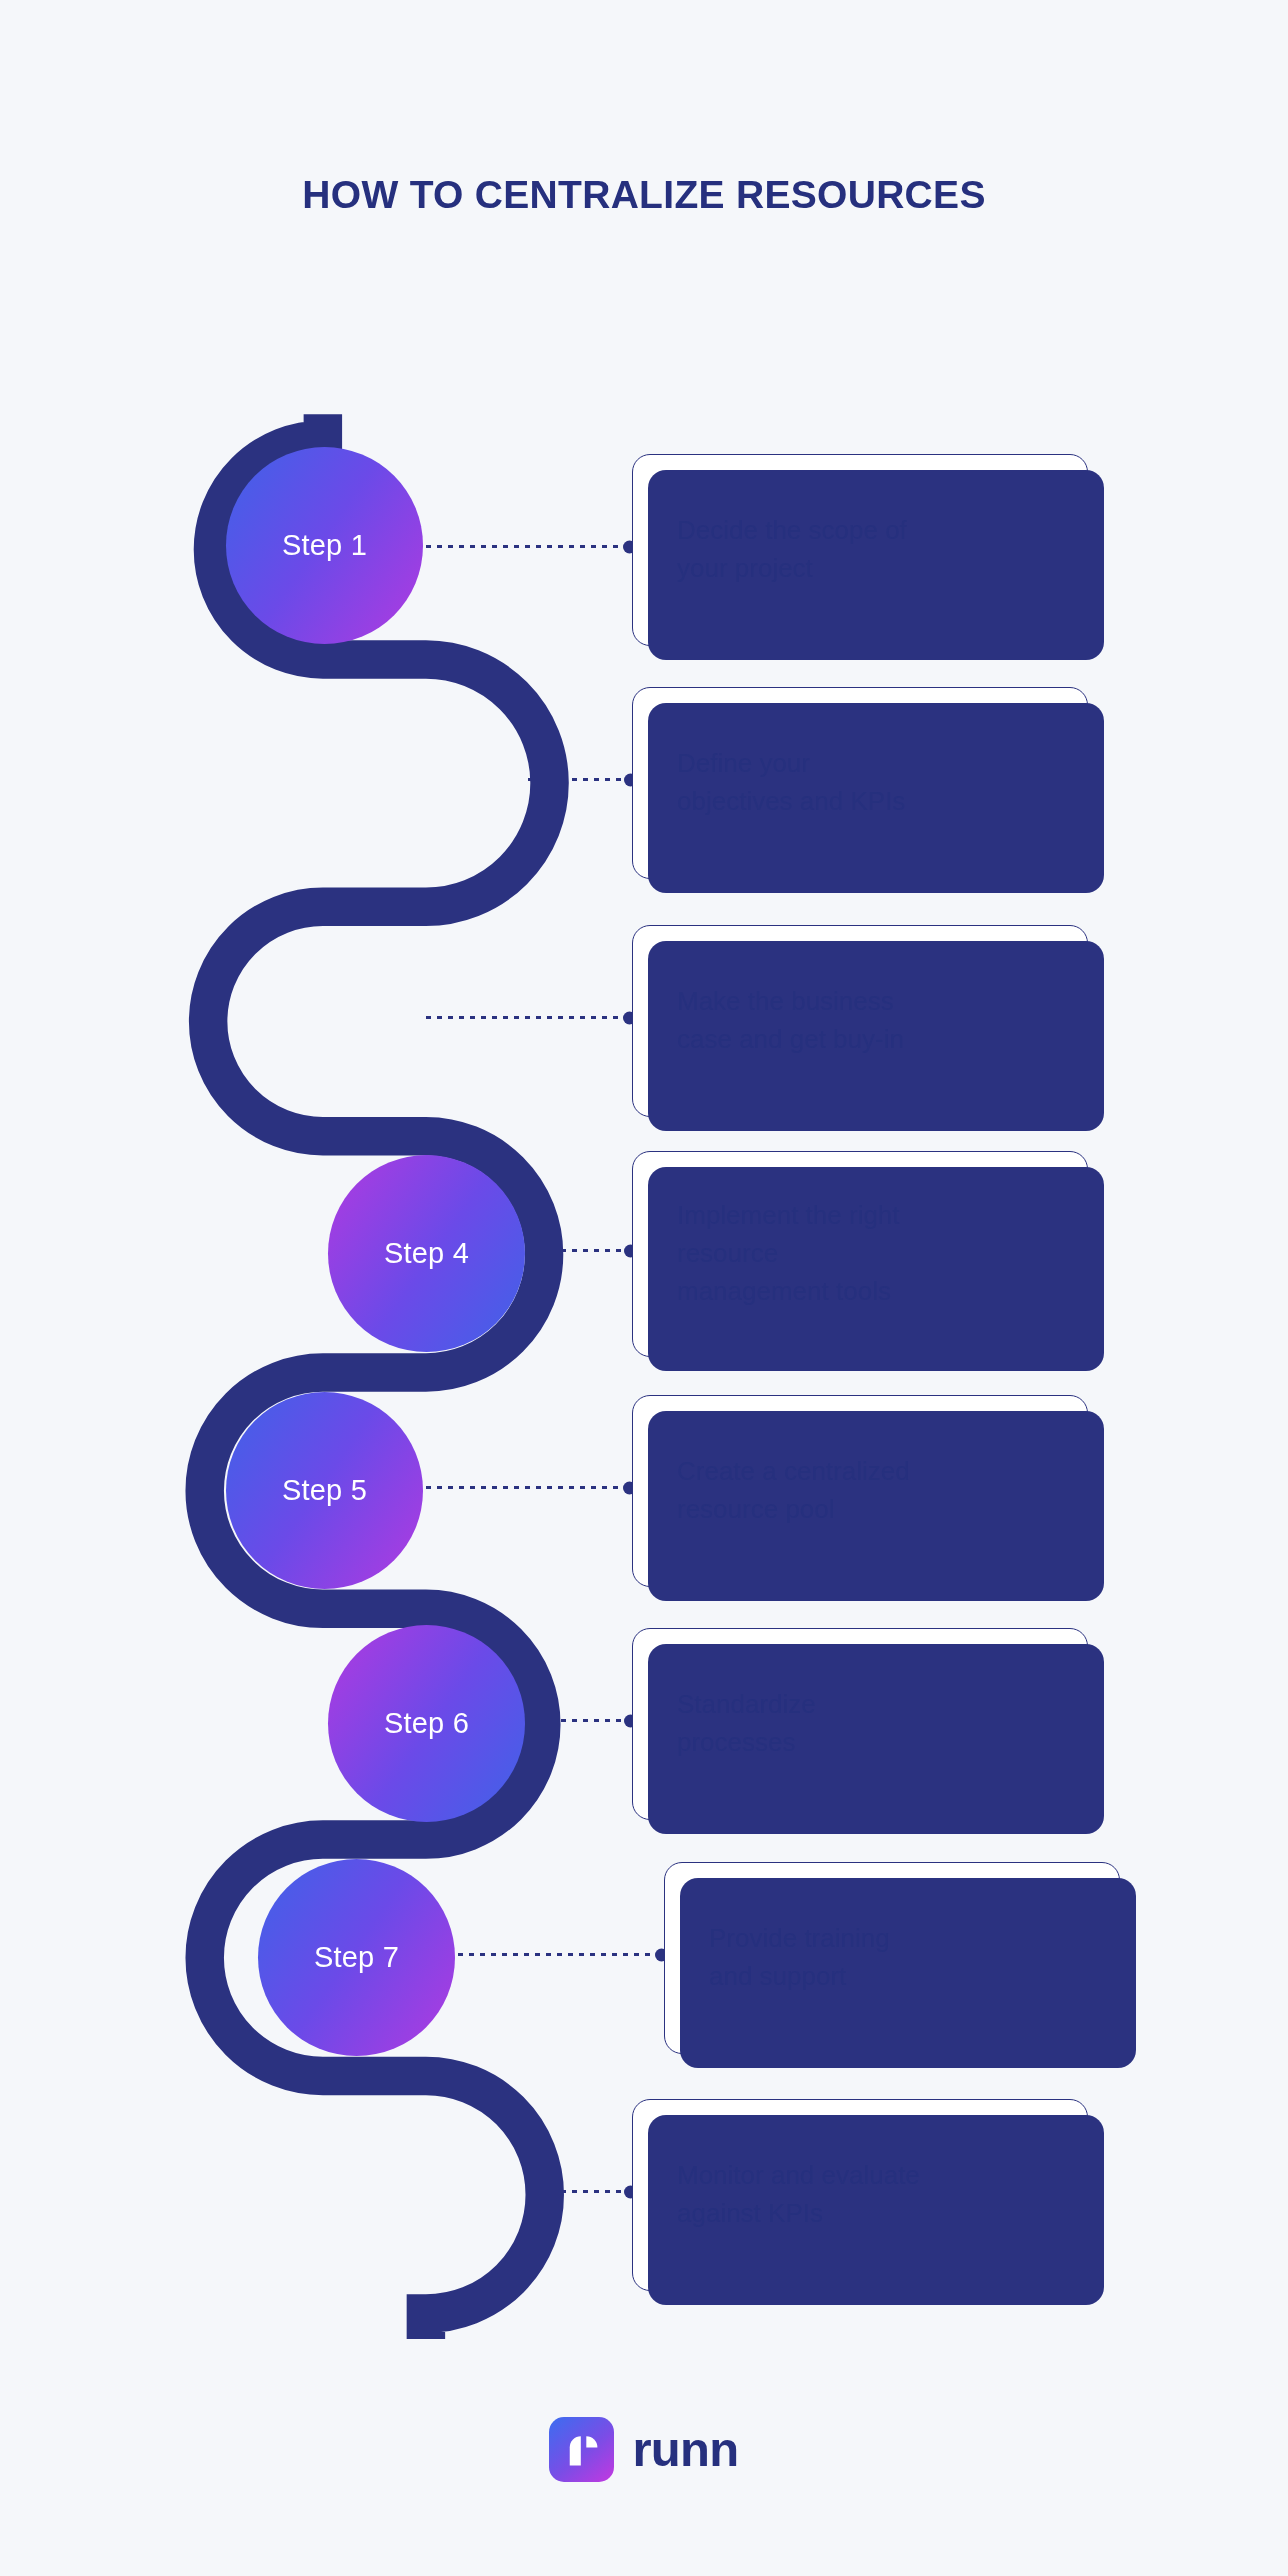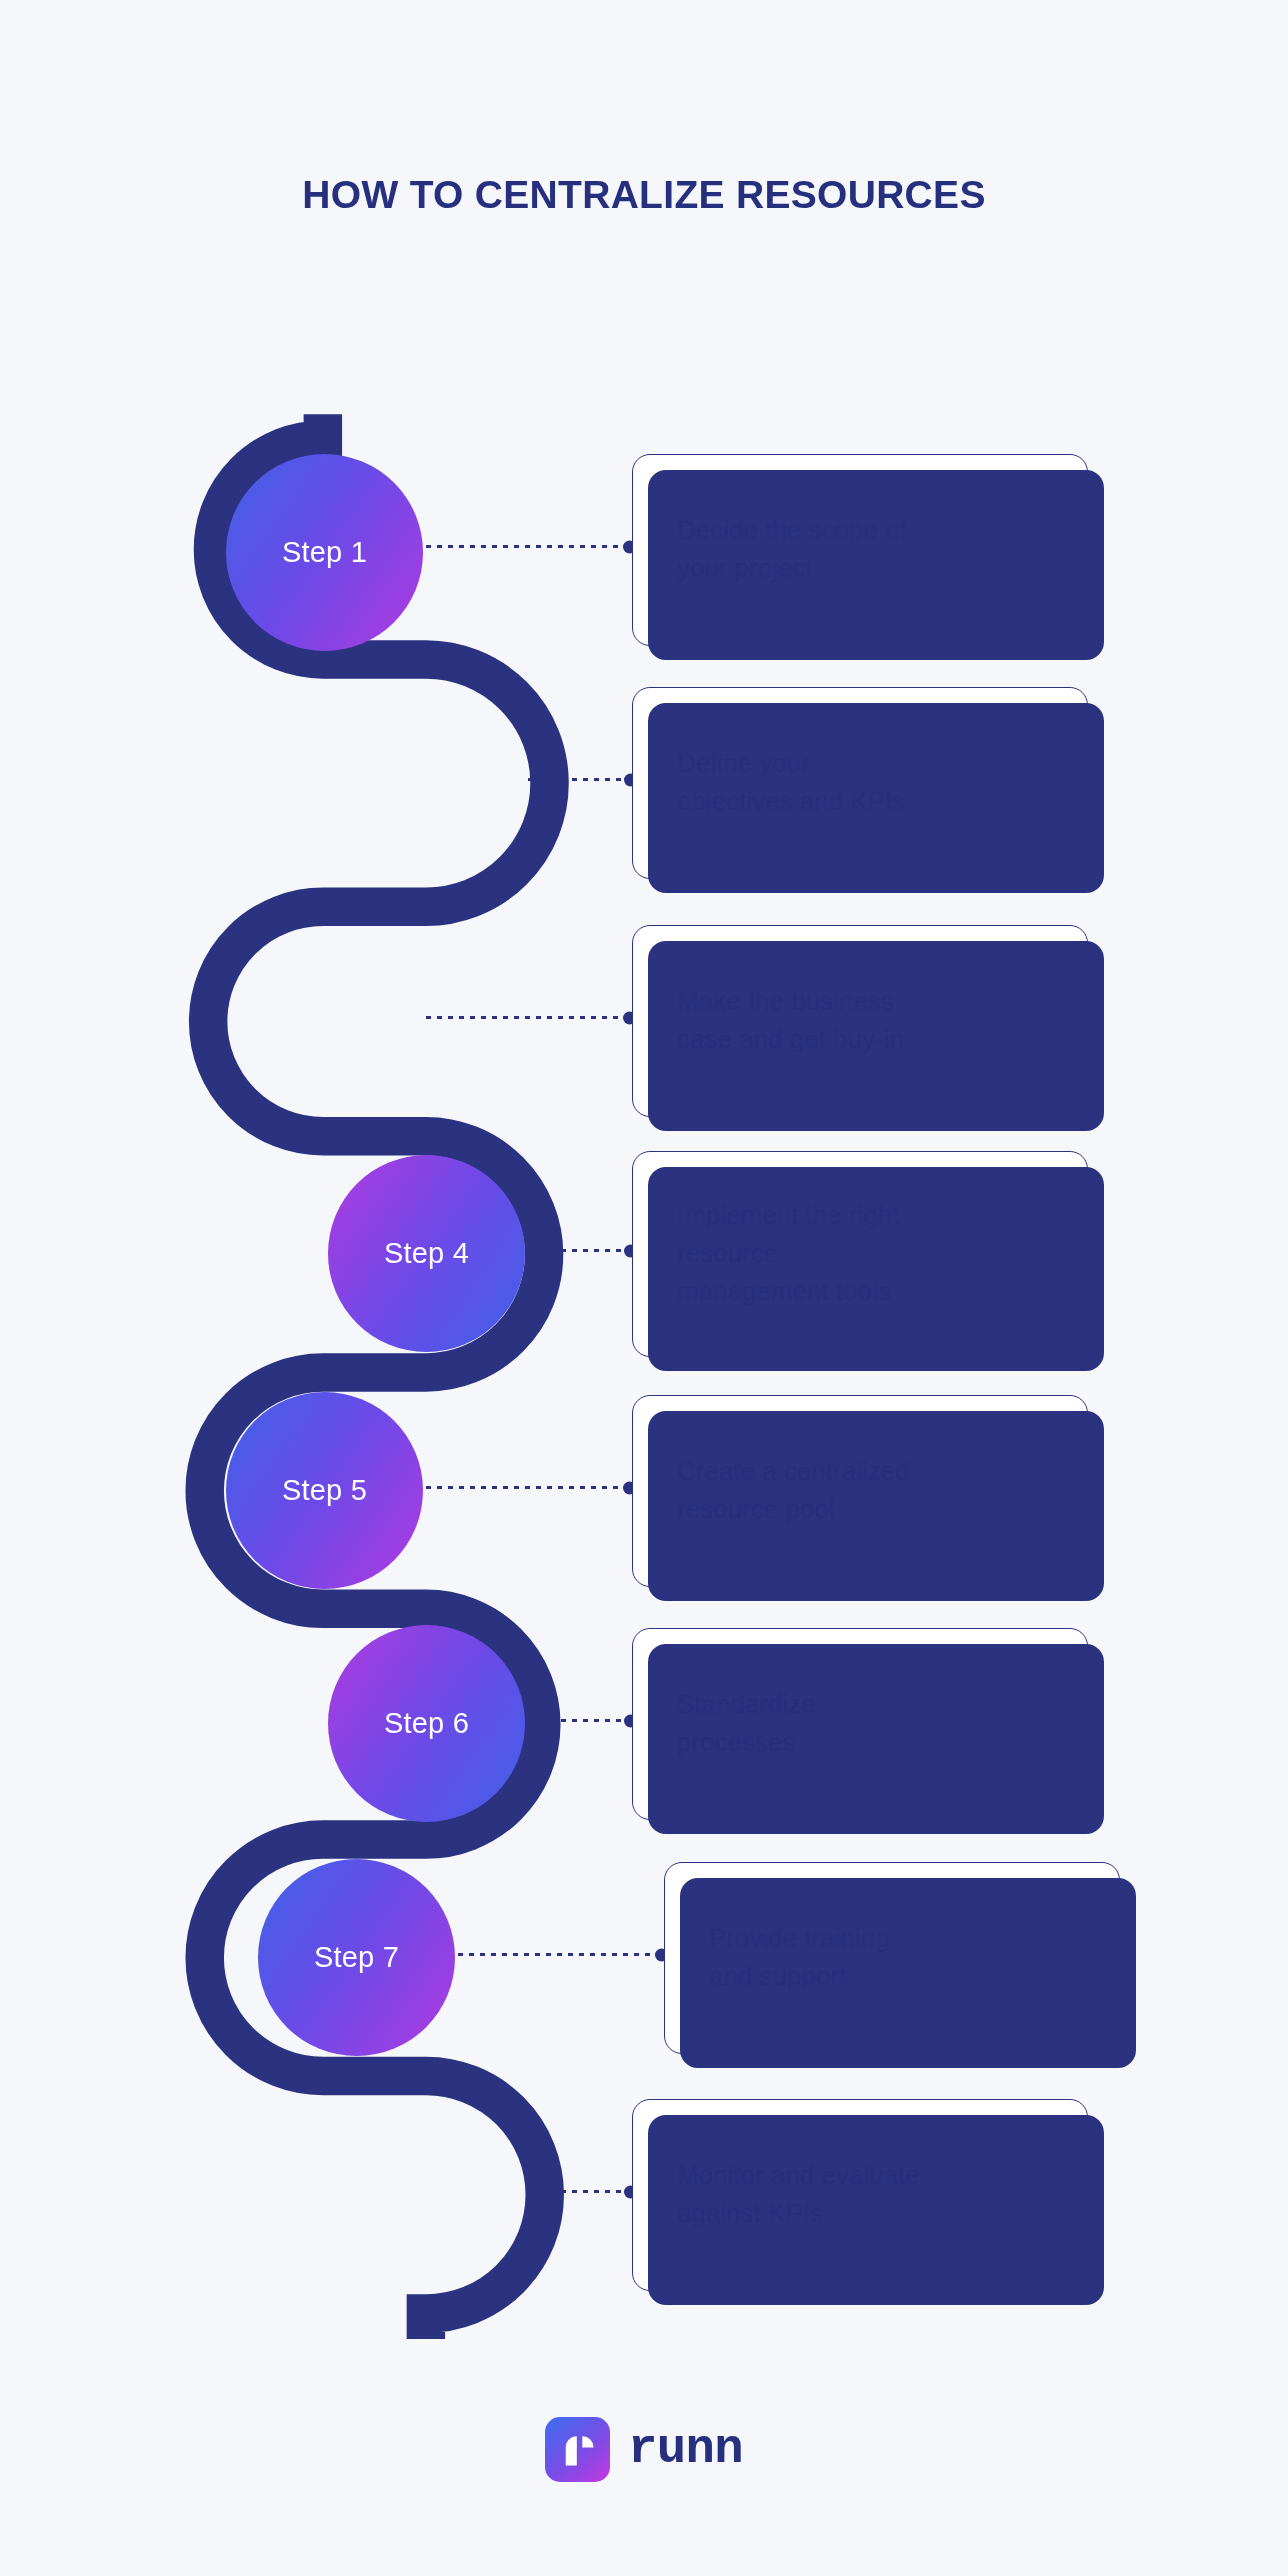--- a/index.html
+++ b/index.html
@@ -110,21 +110,20 @@
 
   
   #footer-logo {
     position:absolute;
     left:0; top:2417px;
     width:1288px;
     display:flex;
     align-items:center;
     justify-content:center;
     gap:18px;
-    font-family:Liberation Mono, monospace;
   }
   #logo-mark {
     width:65px; height:65px;
     border-radius:15px;
     background:linear-gradient(140deg,#3b6df0 0%,#7a4de6 55%,#c438e0 100%);
     position:relative;
   }
   #logo-wordmark {
     font-size:49px;
     font-weight:bold;
@@ -164,21 +163,21 @@
            A 172 172 0 0 0 298 2850
            A 172 172 0 0 0 470 3022
            L 620 3022
            A 173 173 0 0 1 793 3195
            A 173 173 0 0 1 620 3368
            L 620 3405" fill="none" stroke="#2b3280" stroke-width="56" stroke-linecap="butt"></path>
 </svg>
 
 <div id="steps-layer">
     <div class="step-row" style="top: 447px;">
-      <div class="step-circle left" style="top: 7px;">Step 1</div>
+      <div class="step-circle left" style="top: 0;">Step 1</div>
       <div class="connector left">
         <span class="connector-dot"></span>
       </div>
       <div class="step-card h-2line" style="top: 6.9px;">
         <div class="card-text">
           <div>Decide the scope of</div>
           <div>your project</div>
         </div>
       </div>
     </div>

